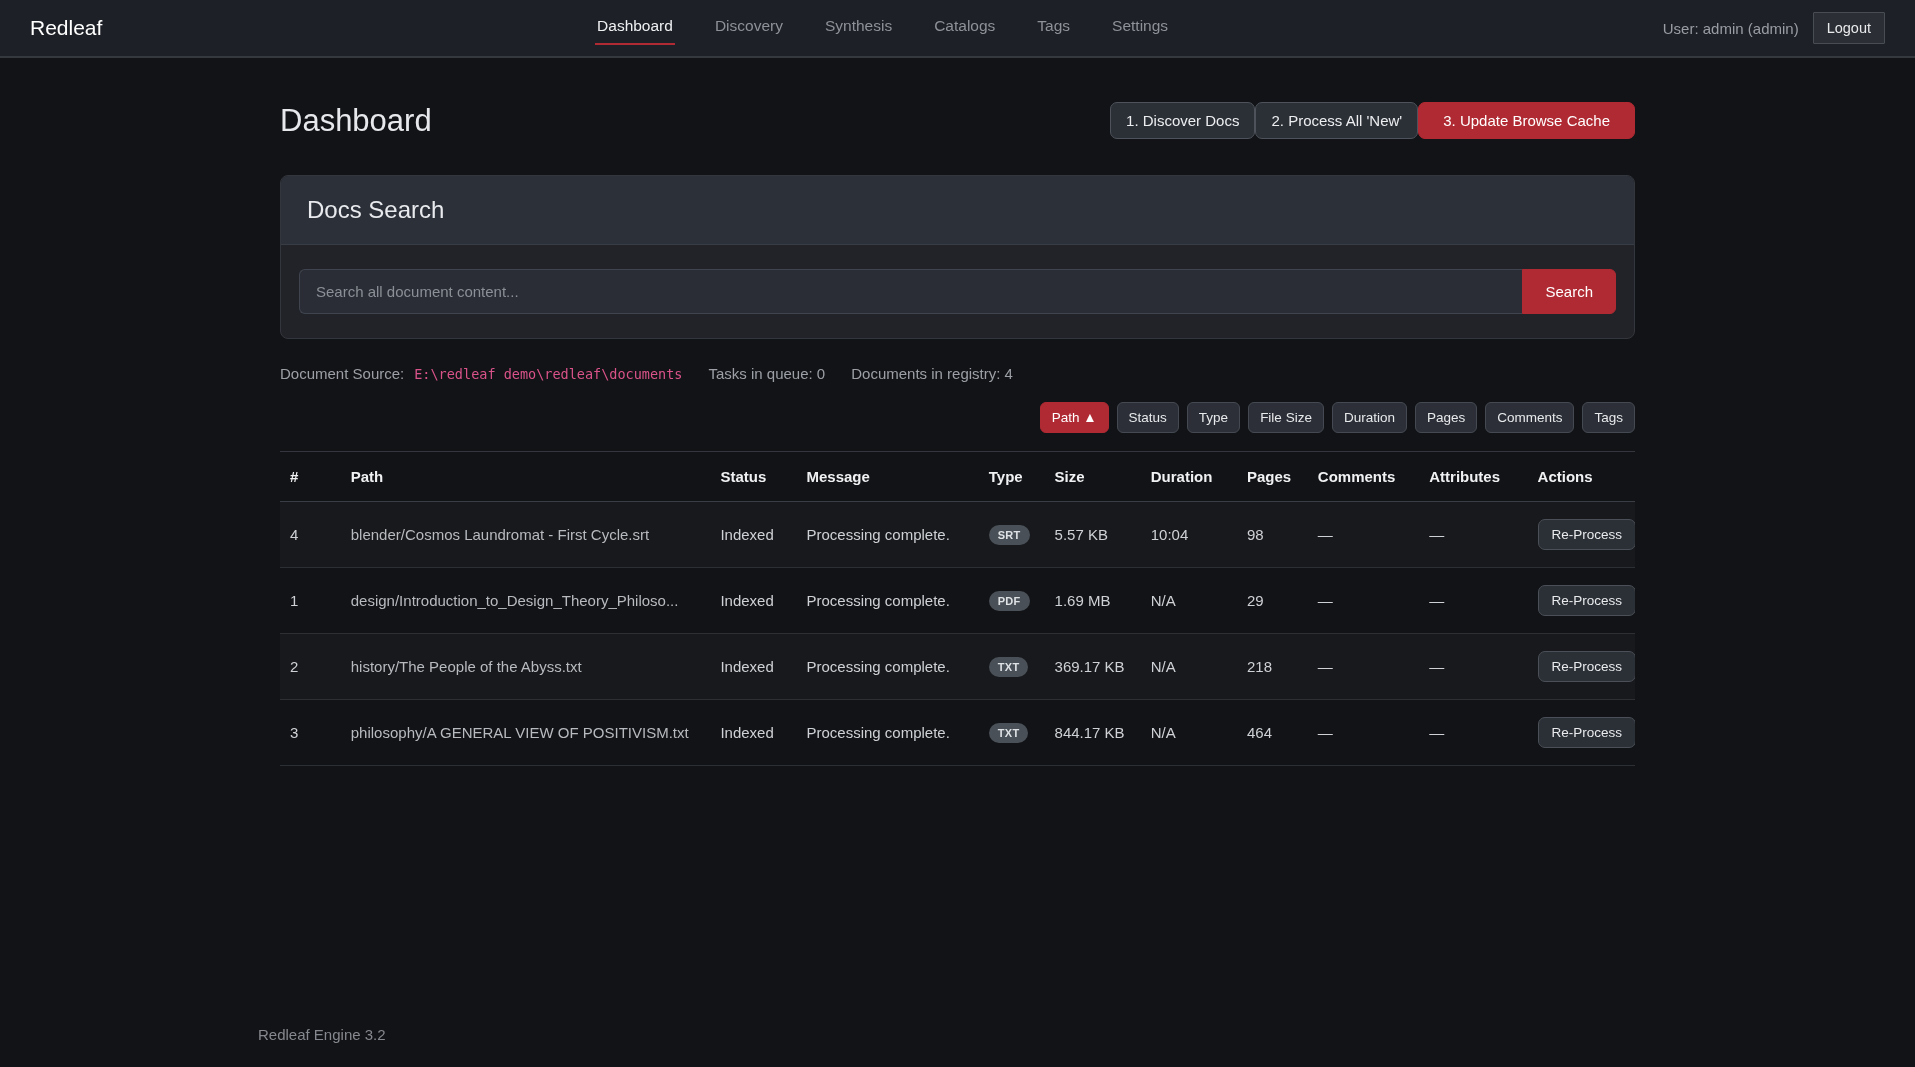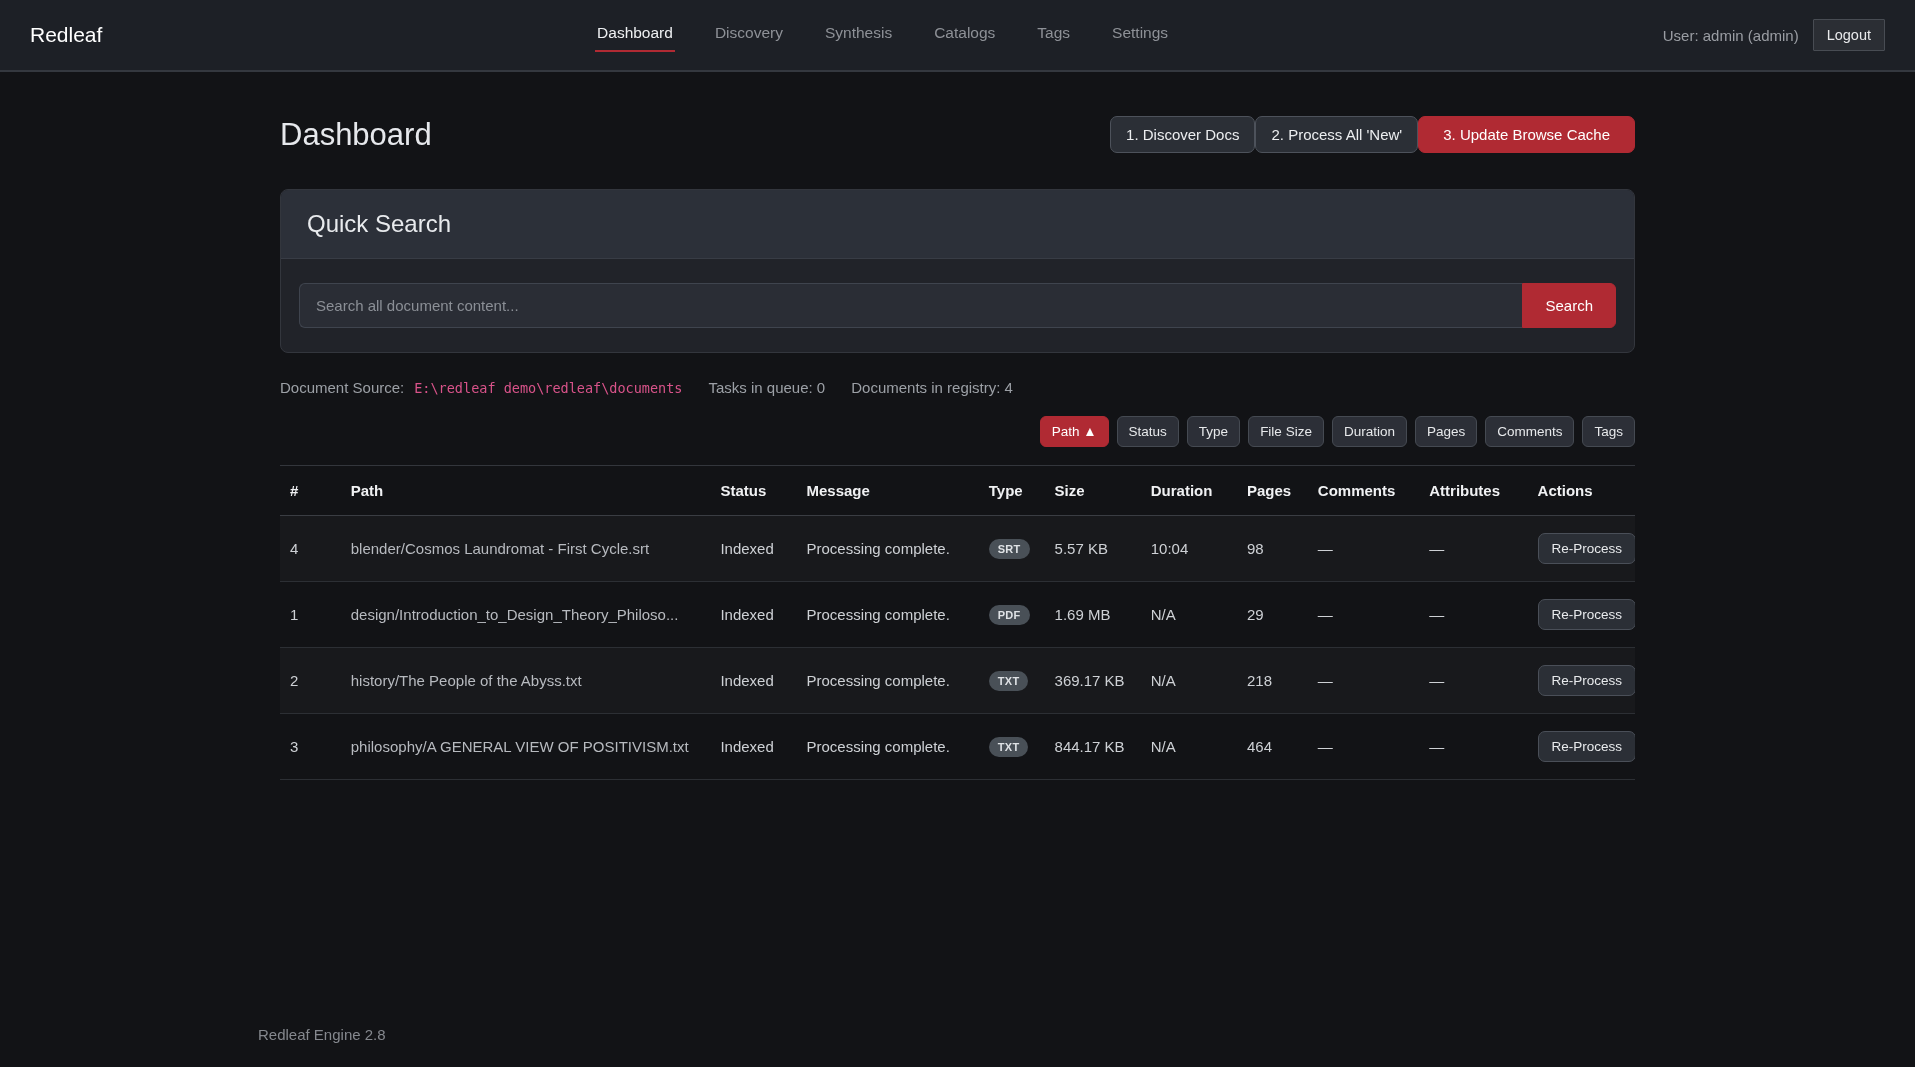--- a/index.html
+++ b/index.html
@@ -4,21 +4,21 @@
 <style>
   * { box-sizing: border-box; margin: 0; padding: 0; }
   html, body { background: #121316; }
   body {
     width: 1915px; height: 1067px; position: relative; overflow: hidden;
     font-family: "Liberation Sans", sans-serif; color: #dee0e3;
   }
 
   
   .navbar {
-    height: 72px; background: #1d2026; border-bottom: 2px solid #34383f;
+    height: 58px; background: #1d2026; border-bottom: 2px solid #34383f;
     display: flex; align-items: center; padding: 0 30px;
   }
   .brand { font-size: 21px; color: #ffffff; text-decoration: none; white-space: nowrap; }
   .nav-center { flex: 1; display: flex; justify-content: center; gap: 38px; }
   .nav-link {
     font-size: 15.5px; color: #8e9197; text-decoration: none; padding: 6px 2px 8px 2px;
     border-bottom: 2px solid transparent; cursor: pointer;
   }
   .nav-link.active { color: #eef0f2; border-bottom-color: #b02a33; }
   .nav-right { display: flex; align-items: center; gap: 14px; white-space: nowrap; }
@@ -151,21 +151,21 @@
   <div class="page-header">
     <h1 class="page-title">Dashboard</h1>
     <div class="header-actions">
       <button class="btn btn-dark">1. Discover Docs</button>
       <button class="btn btn-dark">2. Process All 'New'</button>
       <button class="btn btn-red">3. Update Browse Cache</button>
     </div>
   </div>
 
   <div class="card">
-    <div class="card-header">Quick Search</div>
+    <div class="card-header">Docs Search</div>
     <div class="card-body">
       <div class="input-group">
         <input class="search-input" type="text" placeholder="Search all document content..." style="">
         <button class="search-btn">Search</button>
       </div>
     </div>
   </div>
 
   <div class="source-line">
     <span>Document Source:</span>
@@ -253,13 +253,13 @@
         <td>464</td>
         <td class="muted-dash">—</td>
         <td class="muted-dash">—</td>
         <td><button class="btn btn-reprocess">Re-Process</button></td>
       </tr>
     </tbody>
   </table>
 
 </div>
 
-<div class="footer">Redleaf Engine 2.8</div>
+<div class="footer">Redleaf Engine 3.2</div>
 
 </body></html>

